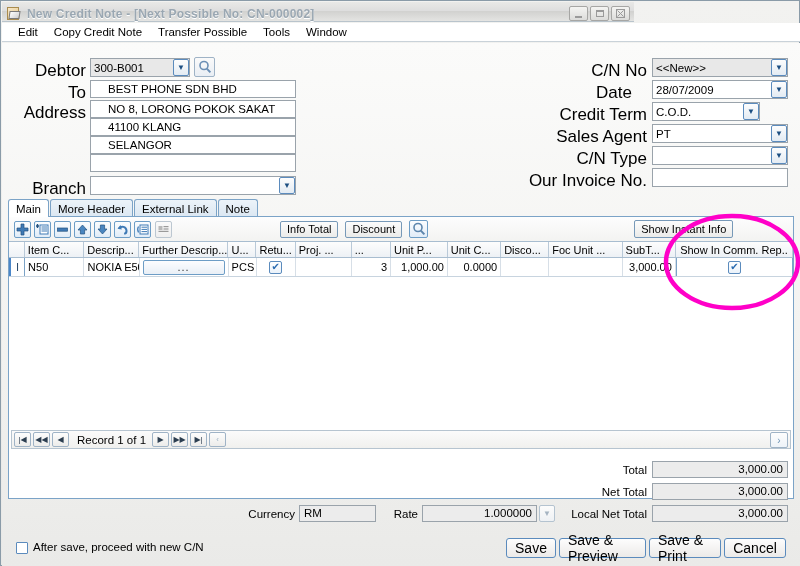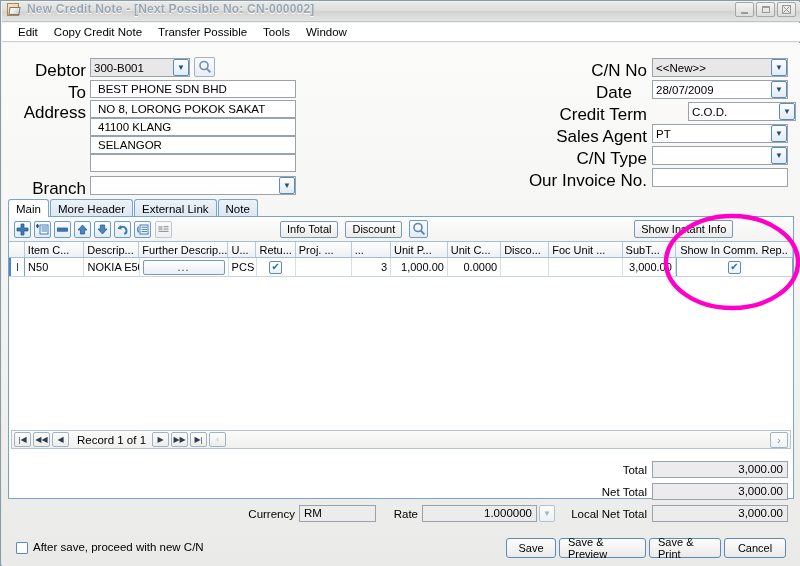--- a/index.html
+++ b/index.html
@@ -12,24 +12,24 @@
     background:#d4d0c8;
     overflow:hidden;
   }
   .window {
     position:absolute; left:0; top:0; width:800px; height:566px;
     background:linear-gradient(to bottom,#f2f2f0 0%,#e8e8e6 100%);
     border:1px solid #8a9ba8;
   }
   
   .titlebar {
-    position:absolute; left:1px; top:1px; width:798px; height:20px;
+    position:absolute; left:1px; top:1px; width:632px; height:20px;
     background:linear-gradient(to bottom,#e9e9e7 0%,#dedede 45%,#d2d2d0 50%,#e4e4e2 100%);
     border-bottom:1px solid #b9c4cc;
-    display:flex; align-items:flex-start;
+    display:flex; align-items:flex-end;
   }
   .title-icon {
     width:16px; height:15px; margin-left:4px; margin-right:5px;
     position:relative;
   }
   .title-icon .pg {
     position:absolute; left:1px; top:1px; width:12px; height:13px;
     background:linear-gradient(135deg,#f6e7c8,#e8c98d);
     border:1px solid #a98b4e;
   }
@@ -68,21 +68,21 @@
     white-space:nowrap;
   }
   
   .content {
     position:absolute; left:1px; top:42px; width:798px; height:523px;
     background:linear-gradient(to bottom,#fbfbfa 0%,#f2f2f0 60%,#eaeaE8 100%);
   }
   .lbl { position:absolute; font-size:17px; text-align:right; color:#000; }
   .fld {
     position:absolute; background:#fff; border:1px solid #9aa3ab;
-    font-size:11.5px; padding:1px 7px; color:#000; line-height:15px;
+    font-size:11.5px; padding:1px 17px; color:#000; line-height:15px;
     height:18px; overflow:hidden; white-space:nowrap;
   }
   .combo {
     position:absolute; border:1px solid #9aa3ab; background:#fff; height:19px;
     display:flex; align-items:center;
   }
   .combo .val { flex:1; font-size:11.5px; padding-left:3px; white-space:nowrap; overflow:hidden; }
   .combo .arrow {
     width:16px; height:17px; margin:0 0 0 0;
     background:linear-gradient(to bottom,#fdfdfd,#e3ebf3);
@@ -205,21 +205,21 @@
   
   .footer { position:absolute; left:0; top:490px; width:798px; height:33px; }
   .fchk {
     position:absolute; left:14px; top:9px; width:12px; height:12px;
     border:1px solid #5b8bbd; background:#fff; border-radius:1px;
   }
   .fchk-lbl { position:absolute; left:31px; top:8px; font-size:11.5px; }
   .fbtn {
     position:absolute; height:20px; border:1px solid #5b8bbd; border-radius:3px;
     background:linear-gradient(to bottom,#fdfdfd,#eceaE8);
-    font-size:11px; display:flex; align-items:center; justify-content:center;
+    font-size:14px; display:flex; align-items:center; justify-content:center;
     padding:0 8px;
   }
   
   .annot {
     position:absolute; left:660px; top:212px; width:142px; height:100px;
     pointer-events:none;
   }
   .annot ellipse { fill:none; stroke:#ff00c8; stroke-width:4.5; }
 </style>
 </head>
@@ -293,21 +293,21 @@
       <div class="arrow">▼</div>
     </div>
 
     <div class="lbl" style="left:505px; top:40px; width:125px;">Date</div>
     <div class="combo" style="left:650px; top:37px; width:136px;">
       <div class="val">28/07/2009</div>
       <div class="arrow">▼</div>
     </div>
 
     <div class="lbl" style="left:520px; top:62px; width:125px;">Credit Term</div>
-    <div class="combo" style="left:686px; top:59px; width:108px;">
+    <div class="combo" style="left:650px; top:59px; width:108px;">
       <div class="val">C.O.D.</div>
       <div class="arrow">▼</div>
     </div>
 
     <div class="lbl" style="left:520px; top:84px; width:125px;">Sales Agent</div>
     <div class="combo" style="left:650px; top:81px; width:136px;">
       <div class="val">PT</div>
       <div class="arrow">▼</div>
     </div>
 

